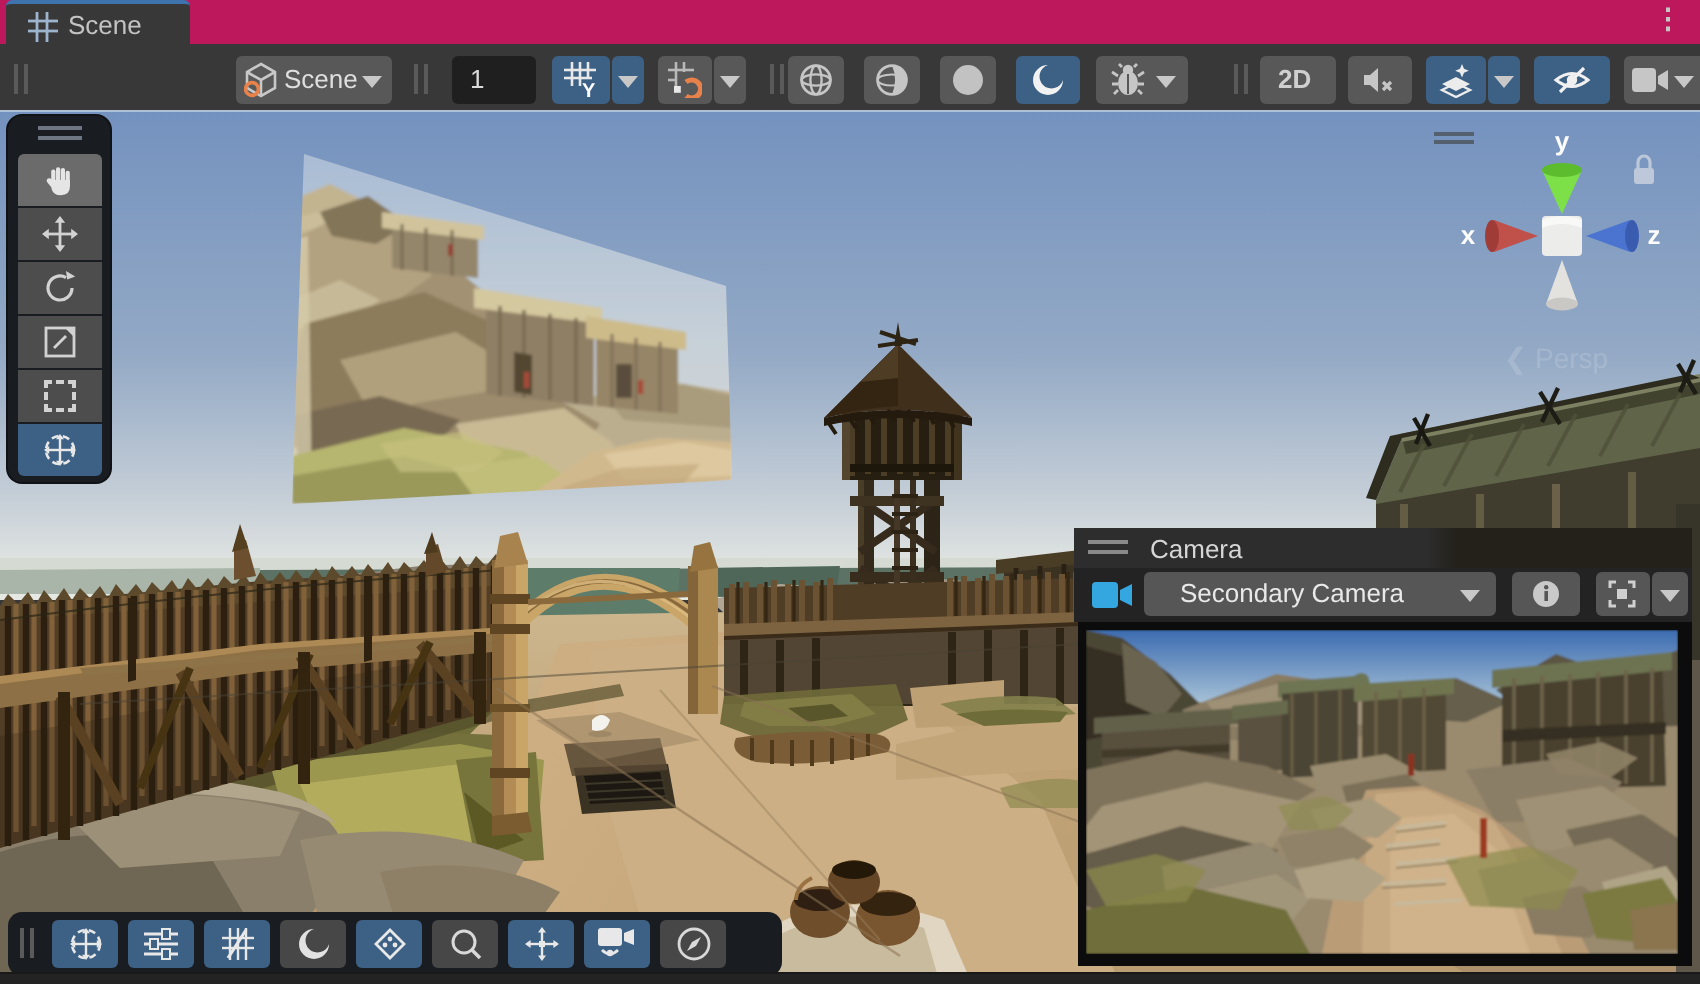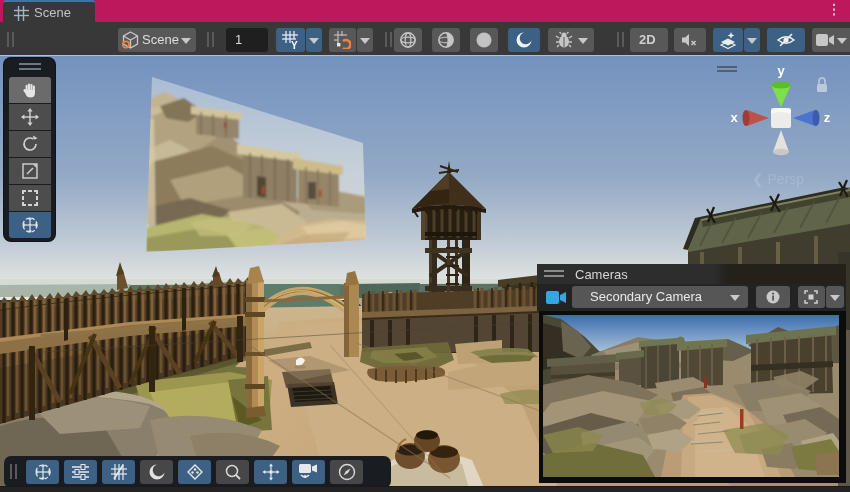--- a/index.html
+++ b/index.html
@@ -754,21 +754,21 @@
       </svg>
     </div>
   </div>
 
   <div id="campanel" class="abs">
     <div id="camtitle" class="abs">
       <svg class="abs" style="left:7px;top:6px" width="20" height="8" viewBox="0 0 20 8">
         <rect x="0" y="0" width="20" height="2" fill="#8a8a8a"></rect>
         <rect x="0" y="5" width="20" height="2" fill="#8a8a8a"></rect>
       </svg>
-      <span class="abs" style="left:38px;top:3px">Cameras</span>
+      <span class="abs" style="left:38px;top:3px">Camera</span>
     </div>
     <div id="camrow" class="abs">
       <svg class="abs" style="left:9px;top:7px" width="22" height="13" viewBox="0 0 22 13">
         <rect x="0" y="0" width="13" height="13" rx="2" fill="#35a7e0"></rect>
         <path d="M14,4 L20,1 L20,12 L14,9 Z" fill="#35a7e0"></path>
       </svg>
       <div id="camdrop">
         <span class="abs" style="left:18px;top:3px">Secondary Camera</span>
         <div class="arrowdn" style="right:8px;top:9px"></div>
       </div>

